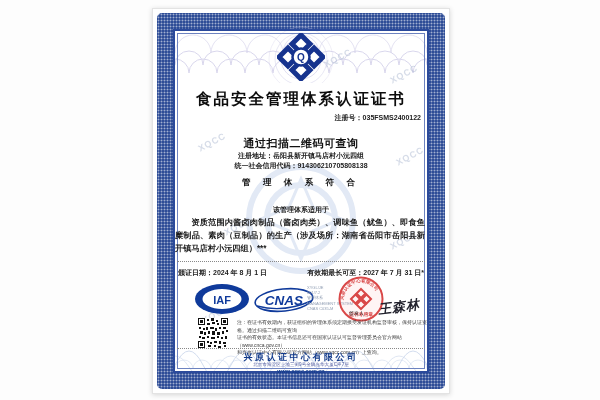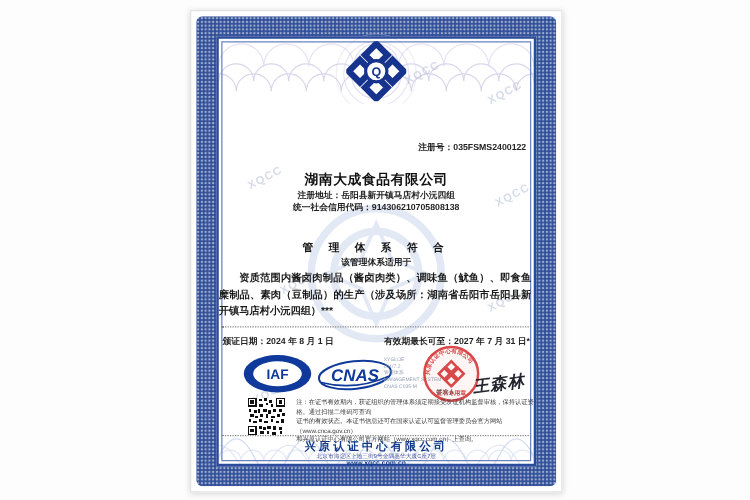--- a/index.html
+++ b/index.html
@@ -19,21 +19,21 @@
       color:rgba(165,178,205,.45);transform:rotate(-28deg);}
   .deco{position:absolute;}
   .c{text-align:center;color:#1c1c1c;}
   .logo-wrap{top:4px;height:48px;display:flex;justify-content:center;}
   .title{top:60px;font-size:15.5px;font-weight:bold;letter-spacing:2px;color:#0d0d0d;}
   .reg{top:84px;font-size:7px;font-weight:600;text-align:right;padding-right:8px;color:#222;}
   .certify{top:97px;font-size:8px;letter-spacing:4px;color:#222;}
   .company{top:107px;font-size:11px;font-weight:bold;letter-spacing:.5px;color:#111;}
   .addr{top:122px;font-size:7px;font-weight:600;color:#222;}
   .code{top:132px;font-size:7px;font-weight:600;color:#222;}
-  .sys{top:164px;font-size:8.5px;font-weight:bold;letter-spacing:5px;color:#161616;}
+  .sys{top:148px;font-size:8.5px;font-weight:bold;letter-spacing:5px;color:#161616;}
   .std{top:160px;font-size:8.5px;font-weight:bold;letter-spacing:.5px;color:#161616;}
   .scope-intro{top:176px;font-size:7px;font-weight:600;color:#222;}
   .scope{top:187px;left:2px;right:4px;font-size:8.2px;line-height:13px;font-weight:600;
          text-align:justify;text-indent:2em;color:#1a1a1a;}
   .dots{height:0;border-top:1px dotted #888;left:4px;right:4px;}
   .d1{top:232px;} .d2{top:319px;}
   .dates{top:239px;display:flex;justify-content:space-between;padding:0 5px;
          font-size:7px;font-weight:600;color:#222;}
   .dates>span{white-space:nowrap;}
   .acc-block{position:absolute;left:134px;top:256px;width:48px;font-size:4px;line-height:5.2px;
@@ -104,22 +104,23 @@
             <path d="M24 2 L33 11 L24 20 L15 11 Z"></path>
             <path d="M2 24 L11 15 L20 24 L11 33 Z"></path>
             <path d="M46 24 L37 15 L28 24 L37 33 Z"></path>
             <path d="M24 46 L33 37 L24 28 L15 37 Z"></path>
           </g>
           <circle cx="24" cy="24" r="8.5" fill="#ffffff" stroke="#16338e" stroke-width="2.5"></circle>
           <text x="24" y="27.5" text-anchor="middle" font-size="10" font-weight="bold" fill="#16338e" font-family="Liberation Sans, sans-serif">Q</text>
         </svg>
       </div>
 
+      <div class="c title">食品安全管理体系认证证书</div>
       <div class="reg">注册号：035FSMS2400122</div>
-      <div class="c company">湖南大成食品有限公司</div>
+      <div class="c company">通过扫描二维码可查询</div>
       <div class="c addr">注册地址：岳阳县新开镇马店村小沅四组</div>
       <div class="c code">统一社会信用代码：914306210705808138</div>
       <div class="c sys">管 理 体 系 符 合</div>
       <div class="c scope-intro">该管理体系适用于</div>
       <div class="scope">资质范围内酱卤肉制品（酱卤肉类）、调味鱼（鱿鱼）、即食鱼糜制品、素肉（豆制品）的生产（涉及场所：湖南省岳阳市岳阳县新开镇马店村小沅四组）***</div>
 
       <div class="dots d1"></div>
 
       <div class="dates">
         <span>颁证日期：2024 年 8 月 1 日</span>

